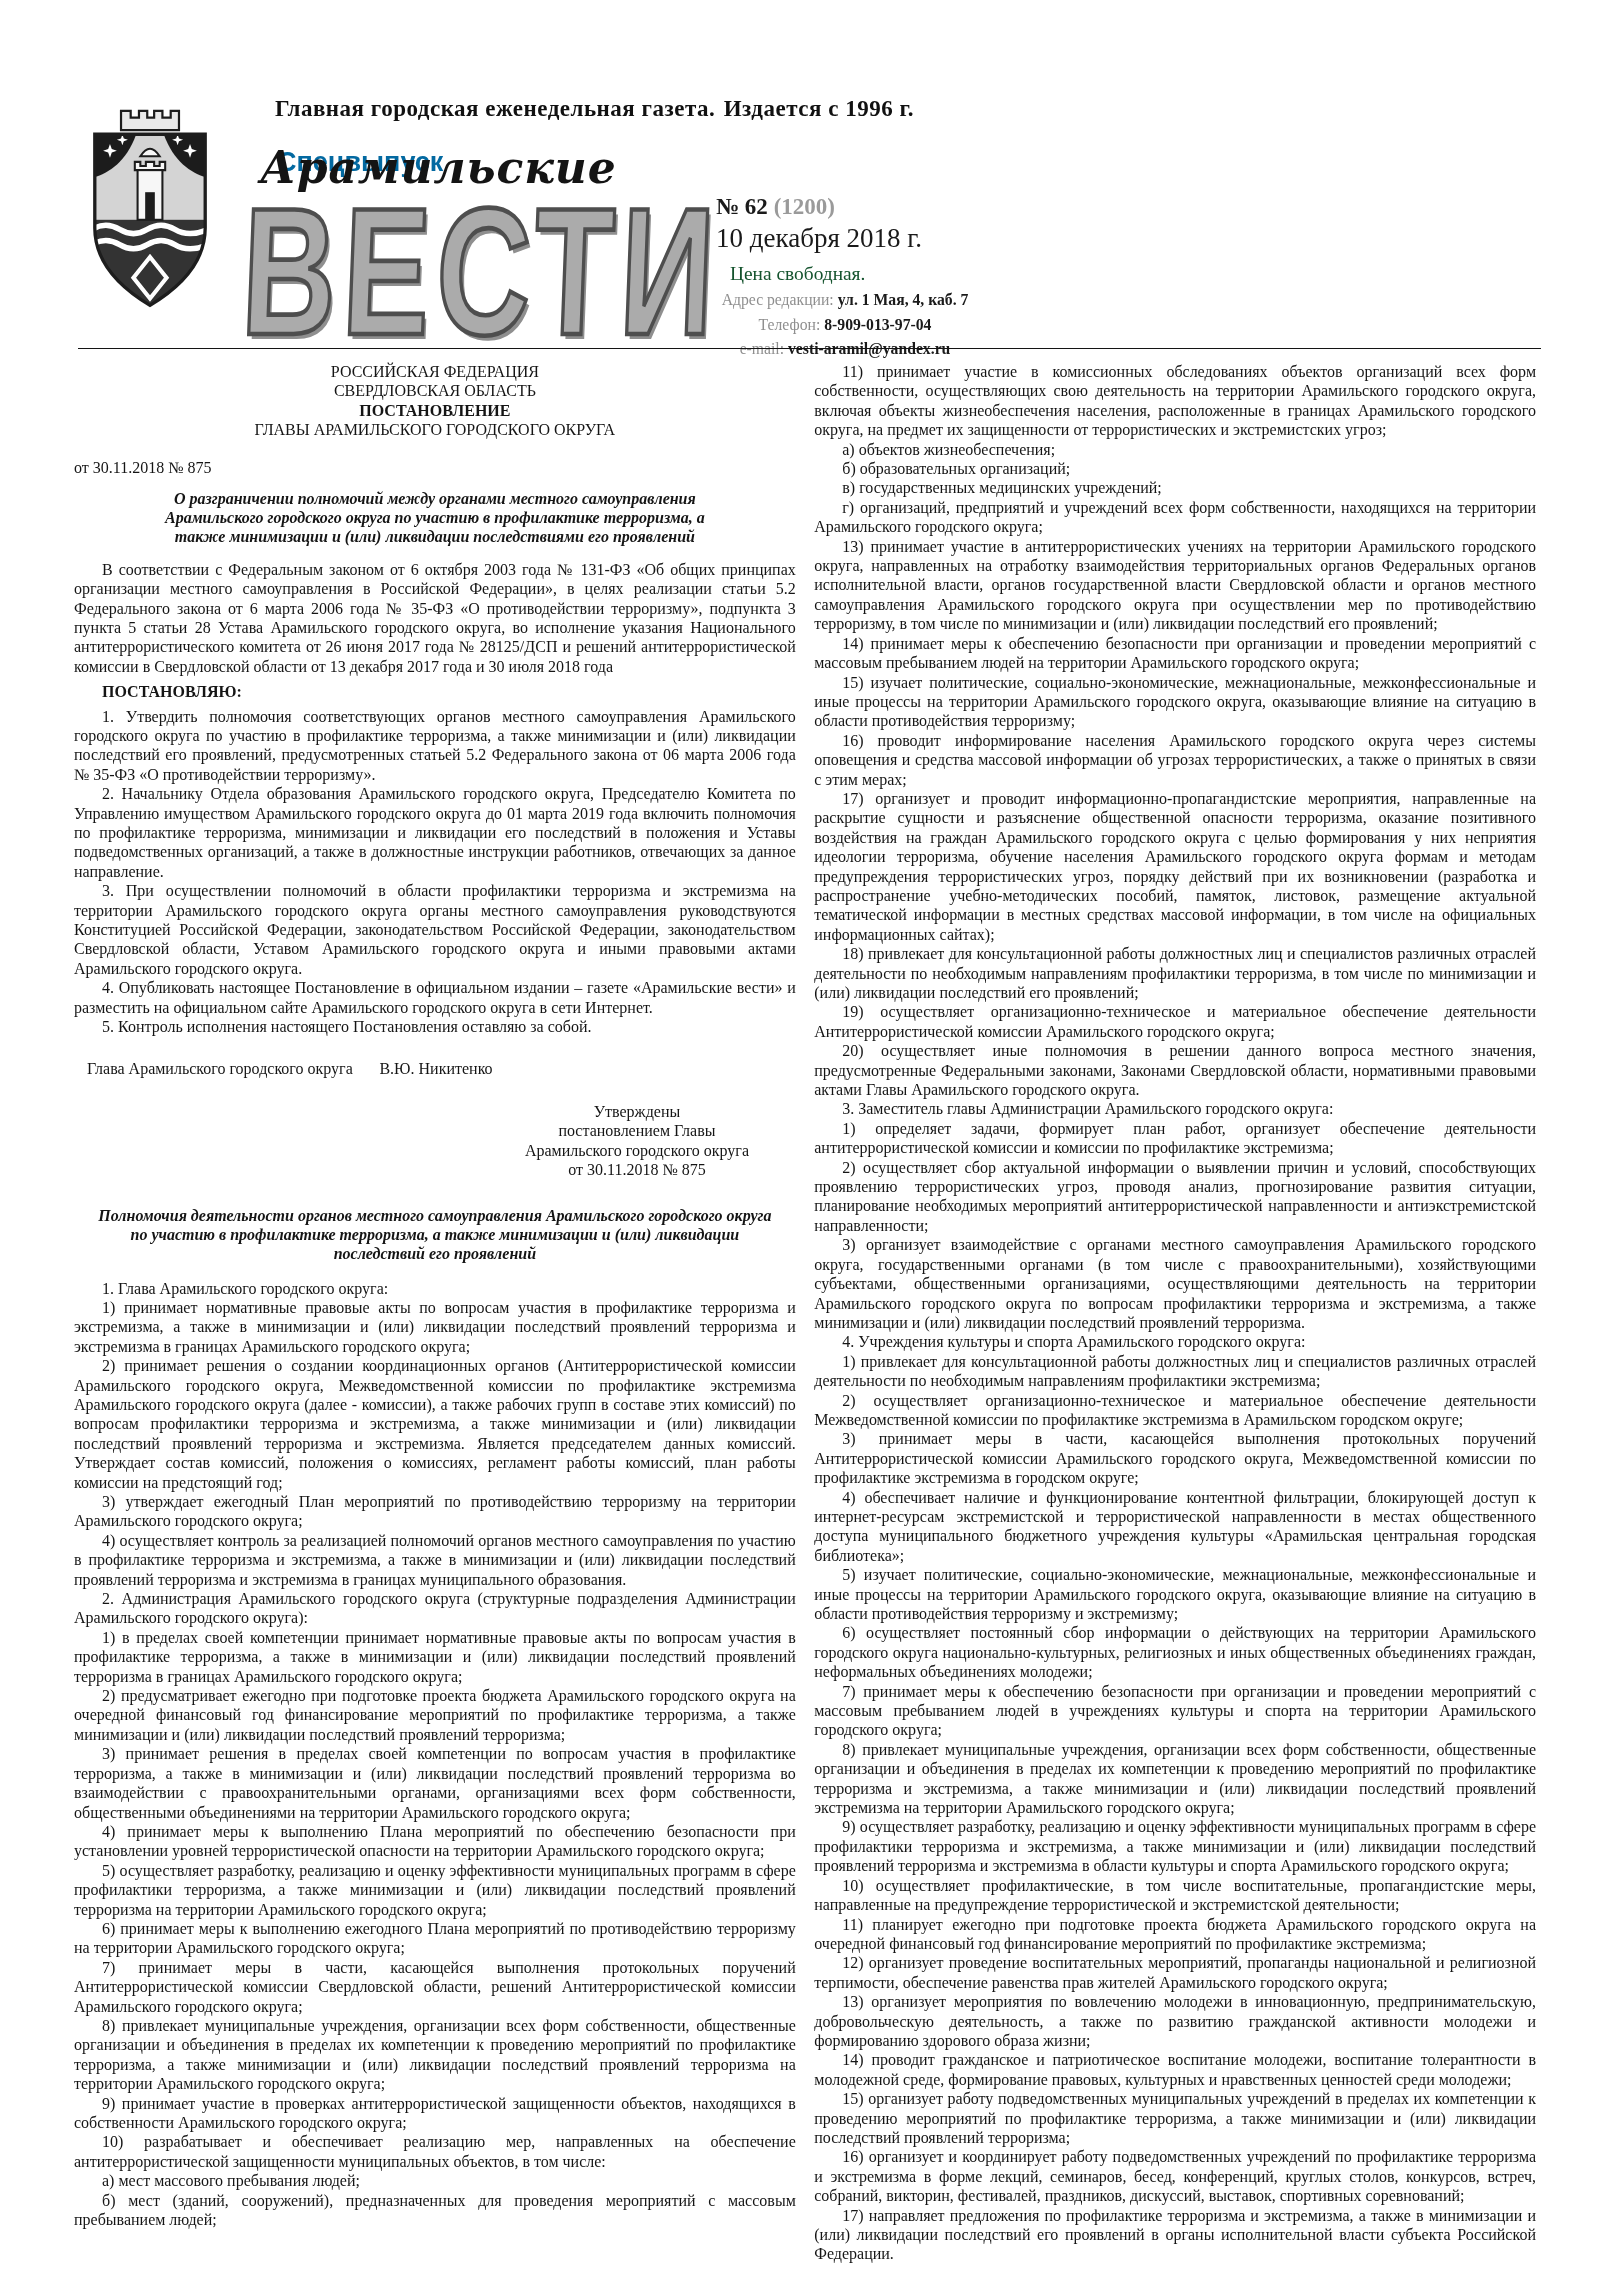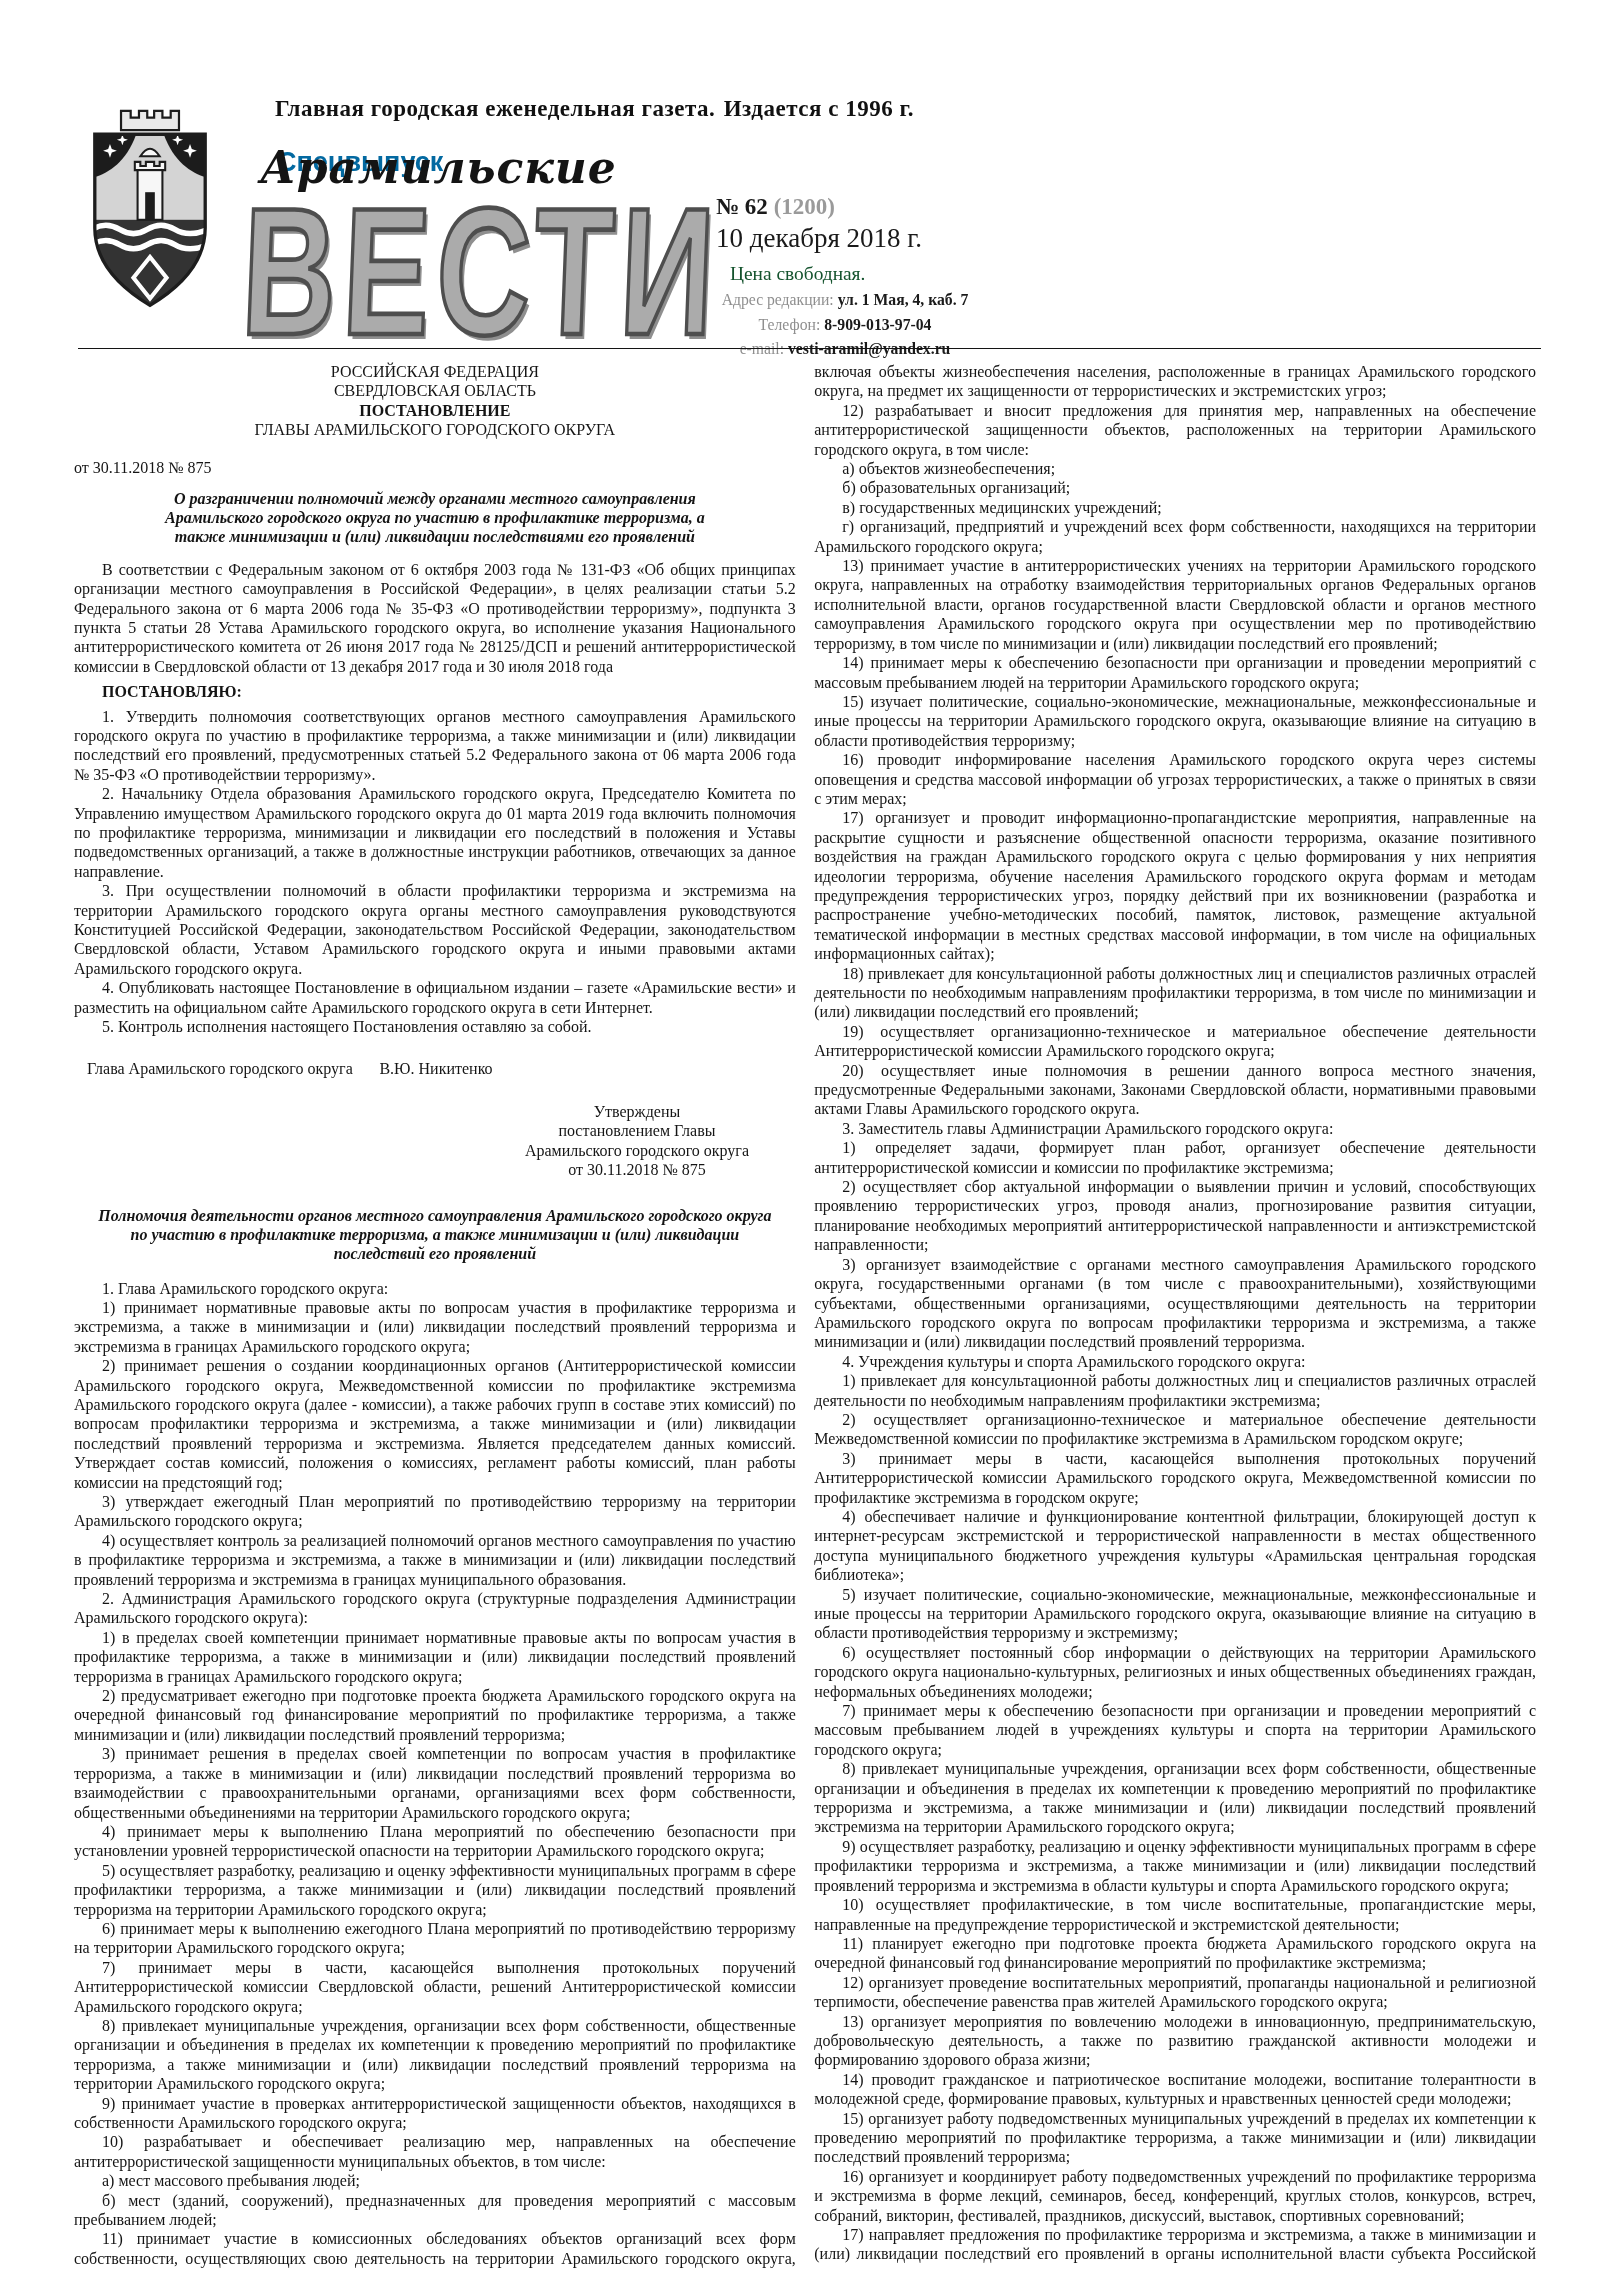--- a/index.html
+++ b/index.html
@@ -210,21 +210,20 @@
       <p class="blk p">4) принимает меры к выполнению Плана мероприятий по обеспечению безопасности при установлении уровней террористической опасности на территории Арамильского городского округа;</p>
       <p class="blk p">5) осуществляет разработку, реализацию и оценку эффективности муниципальных программ в сфере профилактики терроризма, а также минимизации и (или) ликвидации последствий проявлений терроризма на территории Арамильского городского округа;</p>
       <p class="blk p">6) принимает меры к выполнению ежегодного Плана мероприятий по противодействию терроризму на территории Арамильского городского округа;</p>
       <p class="blk p">7) принимает меры в части, касающейся выполнения протокольных поручений Антитеррористической комиссии Свердловской области, решений Антитеррористической комиссии Арамильского городского округа;</p>
       <p class="blk p">8) привлекает муниципальные учреждения, организации всех форм собственности, общественные организации и объединения в пределах их компетенции к проведению мероприятий по профилактике терроризма, а также минимизации и (или) ликвидации последствий проявлений терроризма на территории Арамильского городского округа;</p>
       <p class="blk p">9) принимает участие в проверках антитеррористической защищенности объектов, находящихся в собственности Арамильского городского округа;</p>
       <p class="blk p">10) разрабатывает и обеспечивает реализацию мер, направленных на обеспечение антитеррористической защищенности муниципальных объектов, в том числе:</p>
       <p class="blk p">а) мест массового пребывания людей;</p>
       <p class="blk p">б) мест (зданий, сооружений), предназначенных для проведения мероприятий с массовым пребыванием людей;</p>
       <p class="blk p">11) принимает участие в комиссионных обследованиях объектов организаций всех форм собственности, осуществляющих свою деятельность на территории Арамильского городского округа, включая объекты жизнеобеспечения населения, расположенные в границах Арамильского городского округа, на предмет их защищенности от террористических и экстремистских угроз;</p>
-      <p class="blk p">12) разрабатывает и вносит предложения для принятия мер, направленных на обеспечение антитеррористической защищенности объектов, расположенных на территории Арамильского городского округа, в том числе:</p>
       <p class="blk p">а) объектов жизнеобеспечения;</p>
       <p class="blk p">б) образовательных организаций;</p>
       <p class="blk p">в) государственных медицинских учреждений;</p>
       <p class="blk p">г) организаций, предприятий и учреждений всех форм собственности, находящихся на территории Арамильского городского округа;</p>
       <p class="blk p">13) принимает участие в антитеррористических учениях на территории Арамильского городского округа, направленных на отработку взаимодействия территориальных органов Федеральных органов исполнительной власти, органов государственной власти Свердловской области и органов местного самоуправления Арамильского городского округа при осуществлении мер по противодействию терроризму, в том числе по минимизации и (или) ликвидации последствий его проявлений;</p>
       <p class="blk p">14) принимает меры к обеспечению безопасности при организации и проведении мероприятий с массовым пребыванием людей на территории Арамильского городского округа;</p>
       <p class="blk p">15) изучает политические, социально-экономические, межнациональные, межконфессиональные и иные процессы на территории Арамильского городского округа, оказывающие влияние на ситуацию в области противодействия терроризму;</p>
       <p class="blk p">16) проводит информирование населения Арамильского городского округа через системы оповещения и средства массовой информации об угрозах террористических, а также о принятых в связи с этим мерах;</p>
       <p class="blk p">17) организует и проводит информационно-пропагандистские мероприятия, направленные на раскрытие сущности и разъяснение общественной опасности терроризма, оказание позитивного воздействия на граждан Арамильского городского округа с целью формирования у них неприятия идеологии терроризма, обучение населения Арамильского городского округа формам и методам предупреждения террористических угроз, порядку действий при их возникновении (разработка и распространение учебно-методических пособий, памяток, листовок, размещение актуальной тематической информации в местных средствах массовой информации, в том числе на официальных информационных сайтах);</p>
       <p class="blk p">18) привлекает для консультационной работы должностных лиц и специалистов различных отраслей деятельности по необходимым направлениям профилактики терроризма, в том числе по минимизации и (или) ликвидации последствий его проявлений;</p>

